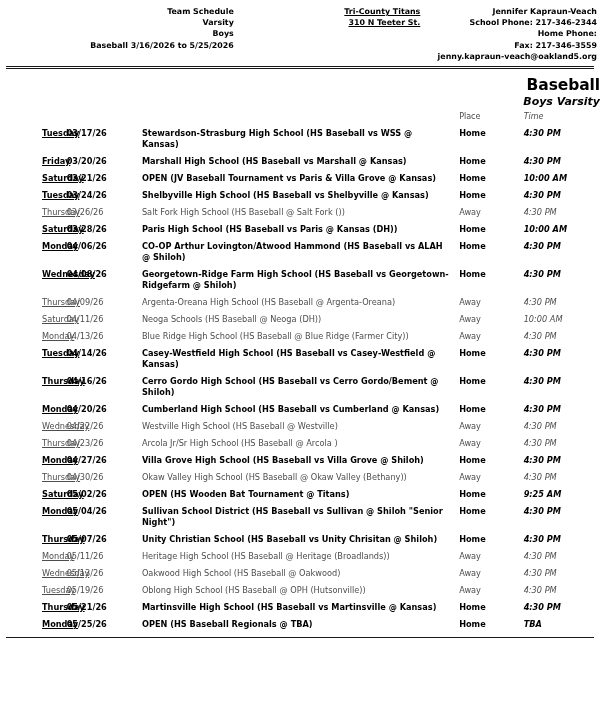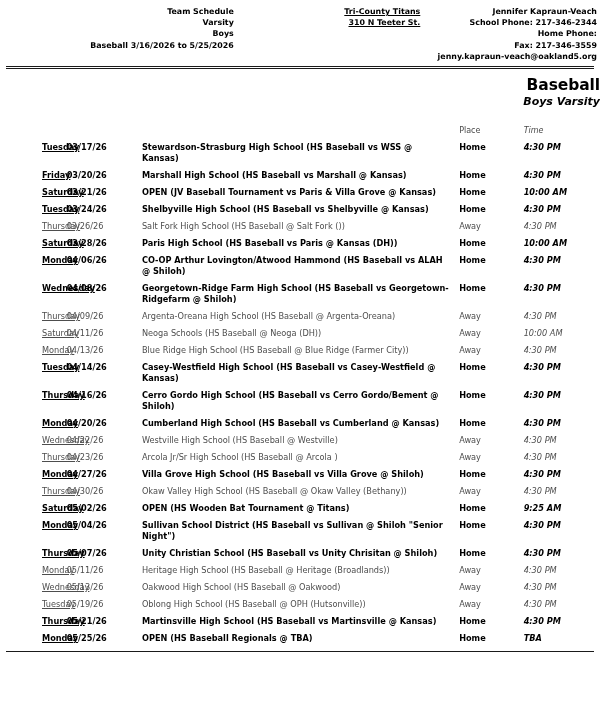--- a/index.html
+++ b/index.html
@@ -47,21 +47,21 @@
     font-style: italic;
     padding-left: 14px;
     margin-top: 2px;
     line-height: 12px;
   }
 
   
   .sched {
     width: 100%;
     border-collapse: collapse;
-    margin-top: 18px;
+    margin-top: 4px;
     table-layout: fixed;
   }
   .sched th, .sched td {
     vertical-align: top;
     padding: 0;
   }
   .col-day   { width: 62px;  padding-left: 42px !important; text-decoration: underline; }
   .col-date  { width: 70px; }
   .col-opp   { width: 295px; padding-right: 8px !important; }
   .col-place { width: 60px; }

